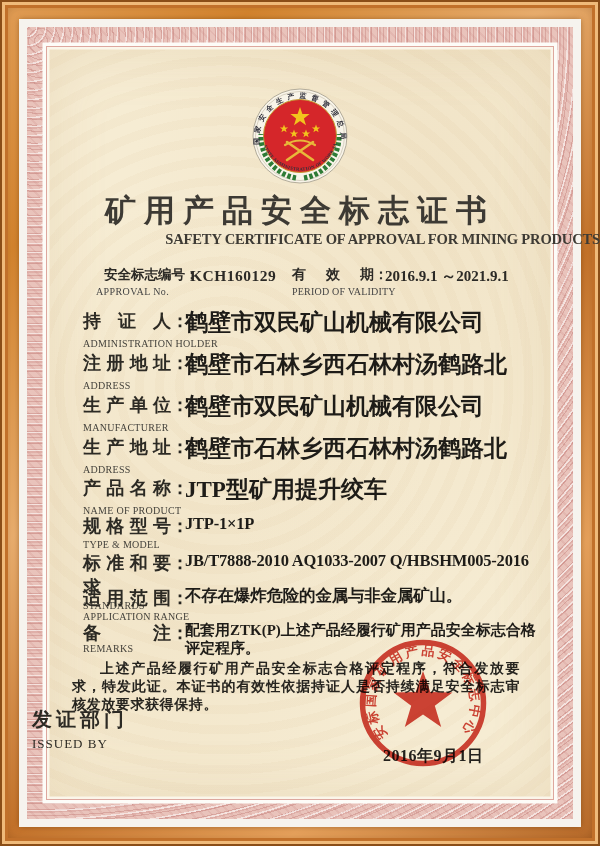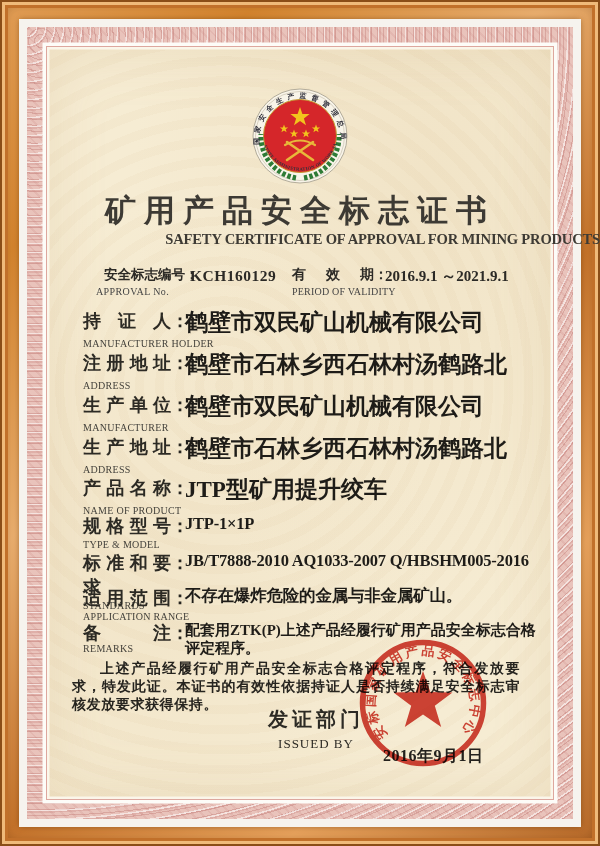--- a/index.html
+++ b/index.html
@@ -45,21 +45,21 @@
   .flabel{display:inline-block;width:88px;font-size:18px;font-weight:bold;vertical-align:top;
     text-align:justify;text-align-last:justify;color:#2c2a24;}
   .fcolon{display:inline-block;font-size:18px;font-weight:bold;vertical-align:top;width:14px;}
   .fvalue{display:inline-block;vertical-align:top;font-weight:600;color:#1e1c18;max-width:352px;line-height:1.2;}
   .v-md{font-size:23px;}
   .v-sm{font-size:16.5px;letter-spacing:-.2px;}
   .v-xs{font-size:15px;}
   .fsub{font-size:10px;letter-spacing:.3px;color:#44423c;margin-top:1px;}
   .declaration{left:72px;top:660px;width:448px;font-size:14px;line-height:1.3;letter-spacing:.6px;
     text-indent:2em;font-weight:600;color:#26241f;text-align:justify;}
-  .issued{left:0;top:706px;width:100%;text-align:center;padding-left:32px;box-sizing:border-box;color:#2c2a24;}
+  .issued{left:0;top:706px;width:100%;padding-left:32px;box-sizing:border-box;color:#2c2a24;}
   .issued-cn{font-size:20px;font-weight:bold;letter-spacing:4px;}
   .issued-en{font-size:13px;letter-spacing:1px;margin-top:3px;}
   .date{left:383px;top:746px;font-size:16px;font-weight:bold;letter-spacing:.5px;color:#24221e;}
   .stamp{left:356px;top:636px;width:134px;height:134px;mix-blend-mode:multiply;opacity:.92;}
   .stamp text{font-family:"Liberation Serif","DejaVu Serif",serif;}
   .emblem text{font-family:"Liberation Serif","DejaVu Serif",serif;}
 </style>
 </head>
 <body>
 
@@ -104,21 +104,21 @@
     <span class="ap-sub">APPROVAL No.</span>
     <span class="ap-value">KCH160129</span>
     <span class="va-label">有 效 期</span>
     <span class="va-colon">：</span>
     <span class="va-sub">PERIOD OF VALIDITY</span>
     <span class="va-value">2016.9.1 ～2021.9.1</span>
   </div>
 
   <div class="frow" style="top:309px">
     <span class="flabel">持 证 人</span><span class="fcolon">：</span><span class="fvalue v-md">鹤壁市双民矿山机械有限公司</span>
-    <div class="fsub">MANUFACTURER HOLDER</div>
+    <div class="fsub">ADMINISTRATION HOLDER</div>
   </div>
   <div class="frow" style="top:351px">
     <span class="flabel">注 册 地 址</span><span class="fcolon">：</span><span class="fvalue v-md">鹤壁市石林乡西石林村汤鹤路北</span>
     <div class="fsub">ADDRESS</div>
   </div>
   <div class="frow" style="top:393px">
     <span class="flabel">生 产 单 位</span><span class="fcolon">：</span><span class="fvalue v-md">鹤壁市双民矿山机械有限公司</span>
     <div class="fsub">MANUFACTURER</div>
   </div>
   <div class="frow" style="top:435px">

